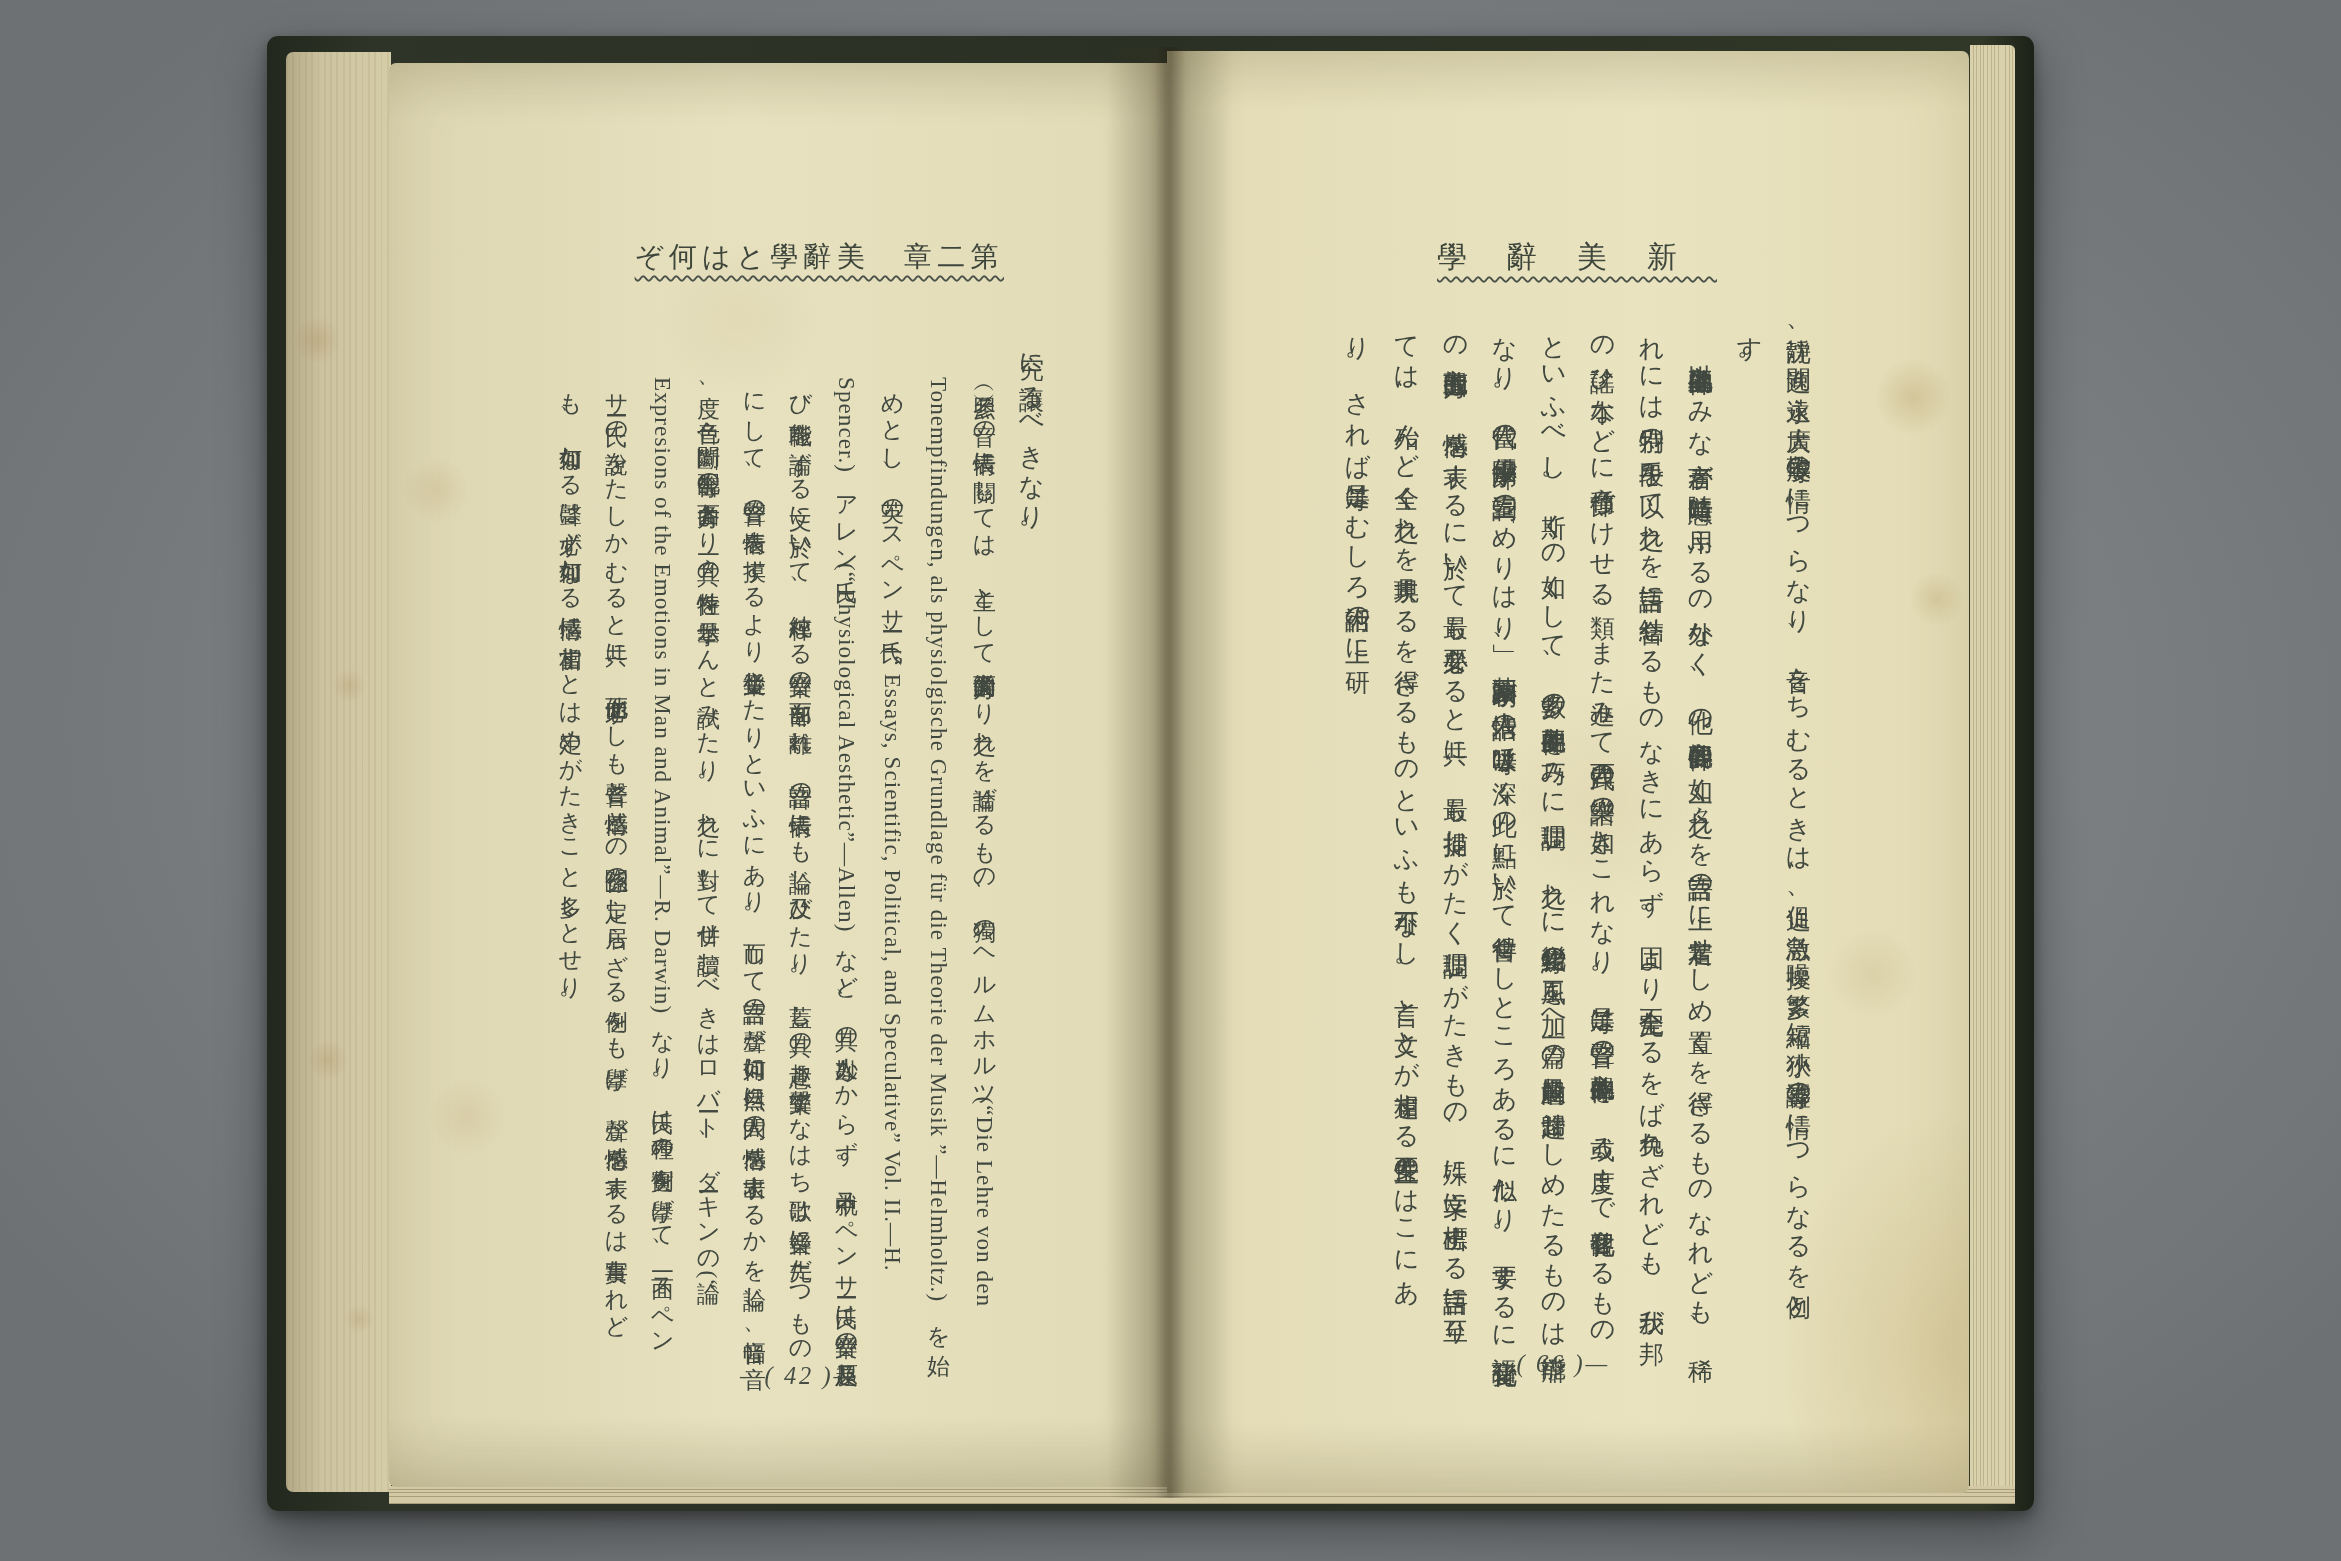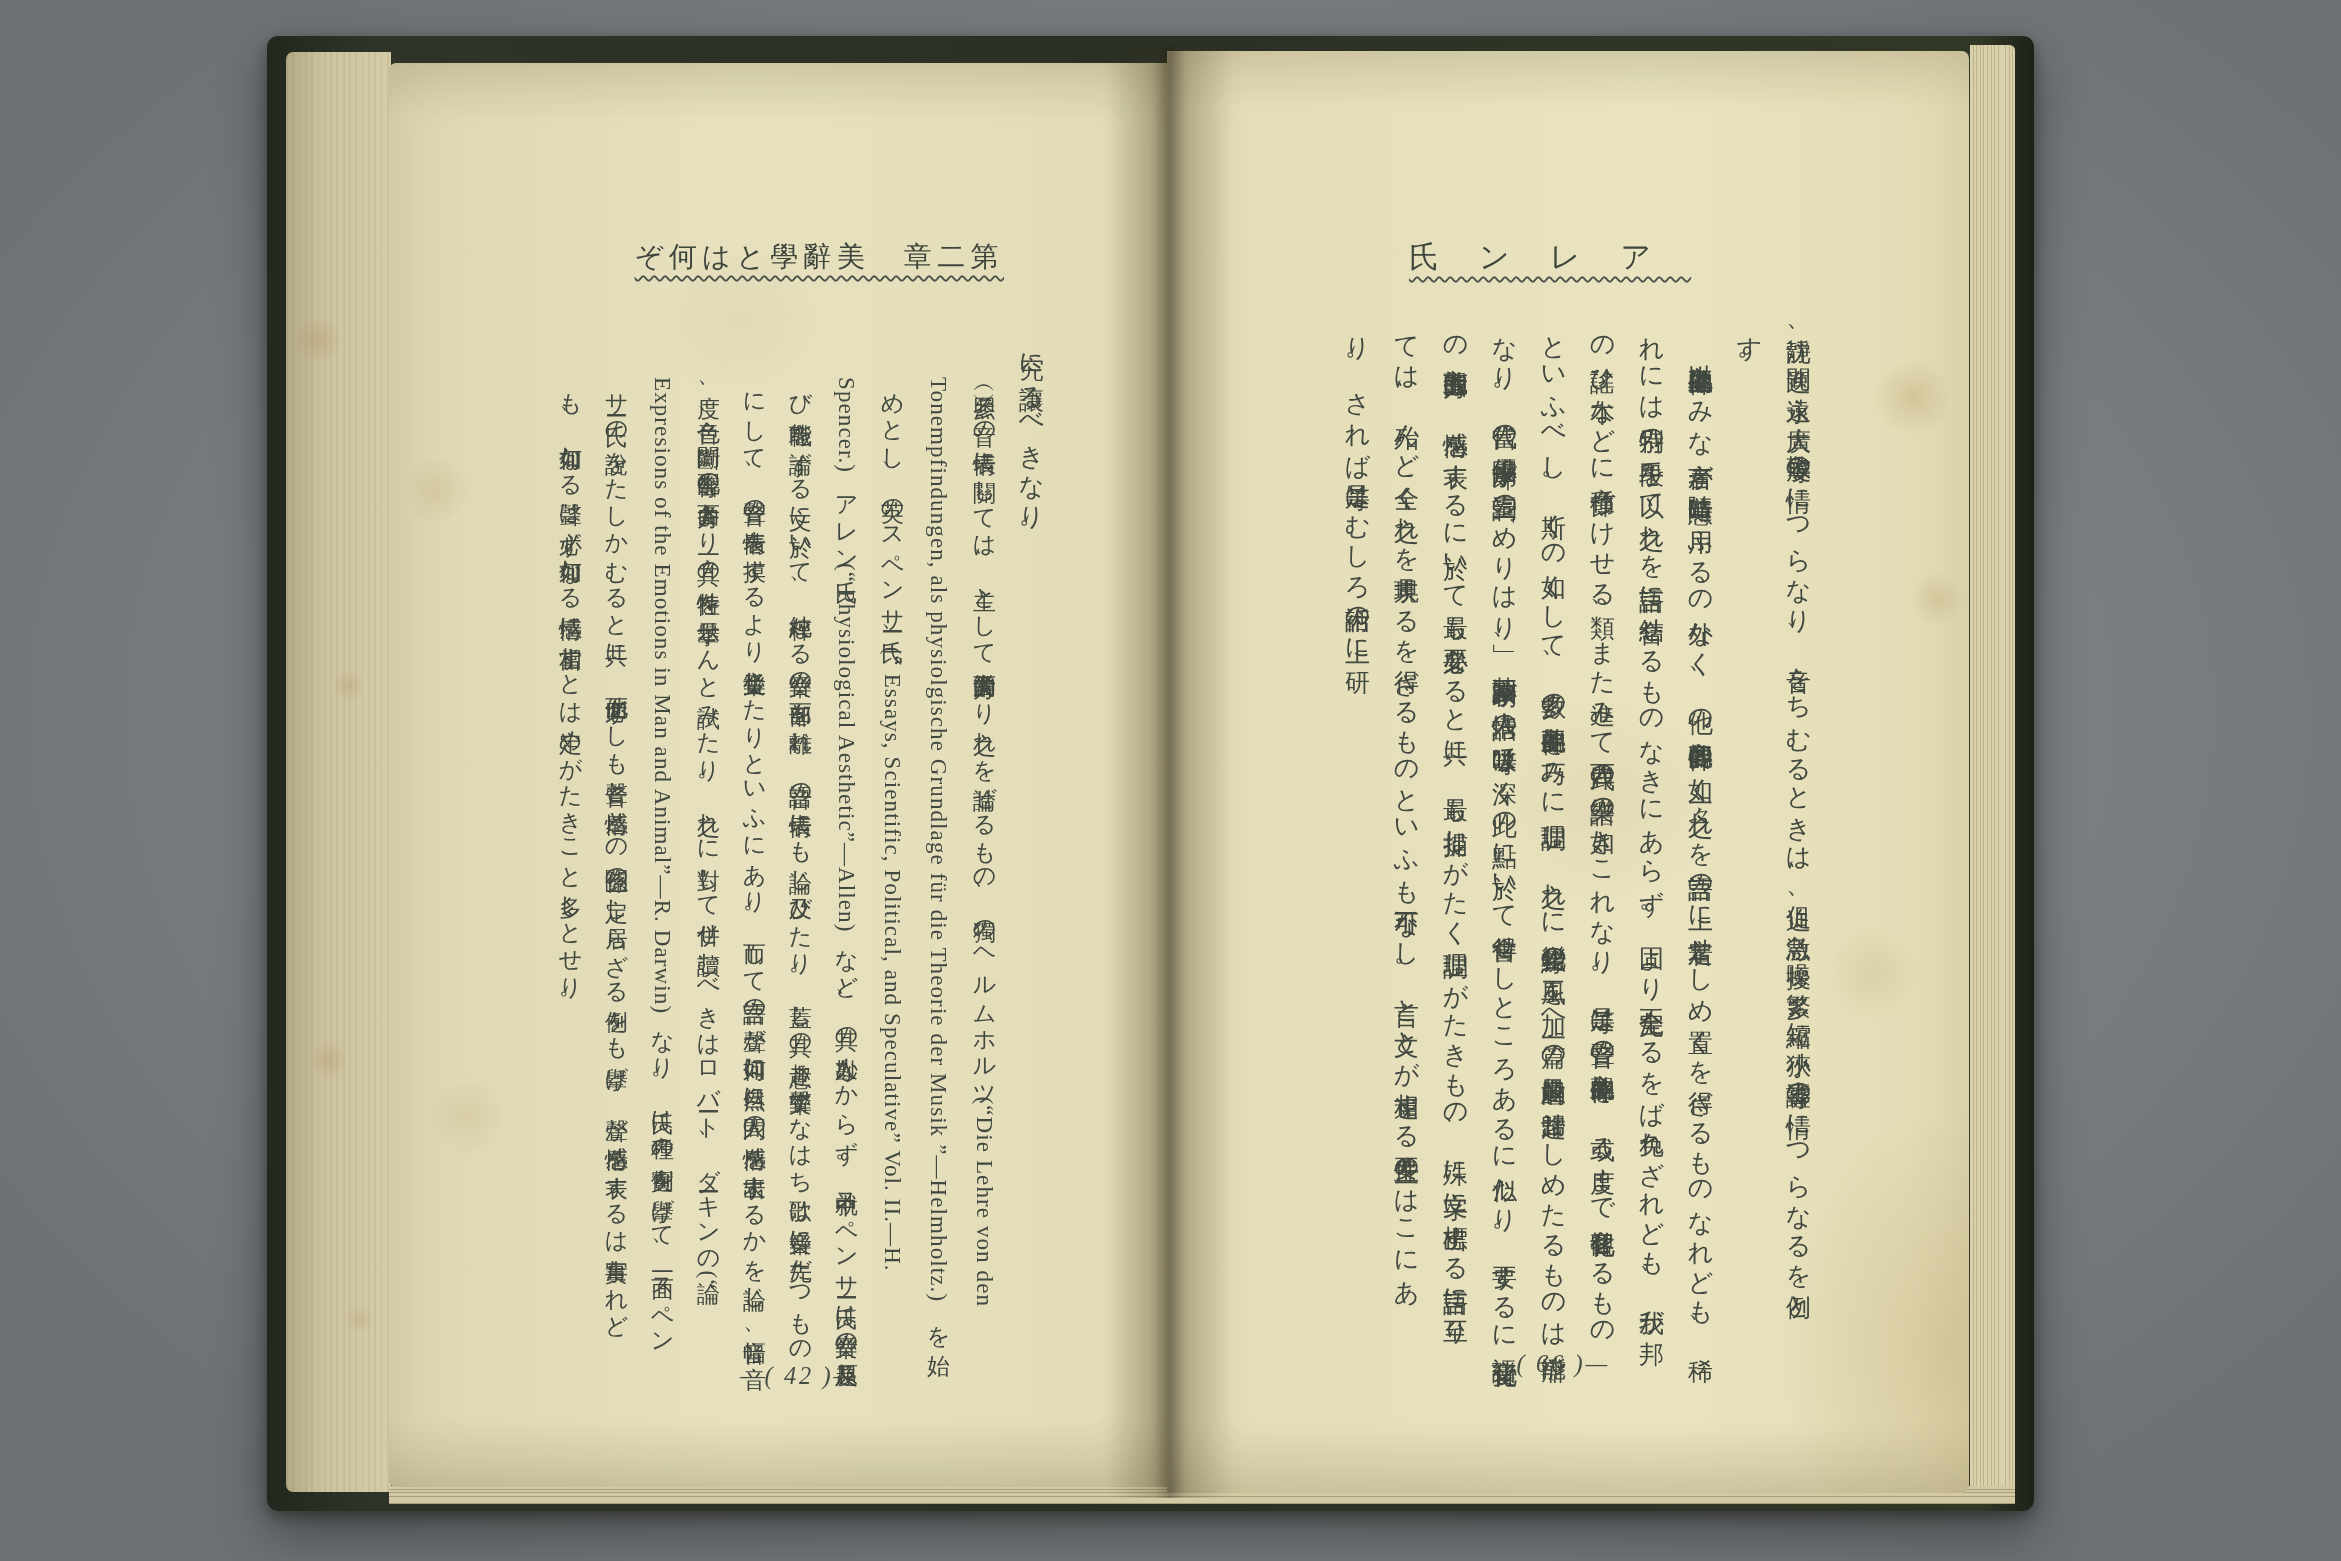--- a/index.html
+++ b/index.html
@@ -74,21 +74,21 @@
       radial-gradient(circle at 6% 30%, rgba(151,108,48,.12), transparent 33px),
       radial-gradient(circle at 10% 74%, rgba(151,108,48,.10), transparent 38px),
       radial-gradient(circle at 45% 18%, rgba(150,110,50,.06), transparent 81px);
   }
   
   .running-head{
     position:absolute;color:#3e463c;white-space:nowrap;
     text-decoration:underline wavy;text-decoration-thickness:1.8px;text-underline-offset:9px;
     text-decoration-color:#4a524a;
   }
-  .rtl-horiz{direction:rtl;unicode-bidi:bidi-override;}
+  .rtl-horiz{direction:rtl;unicode-bidi:bidi-override;margin-left:28px;}
   .page-right .running-head{left:242px;top:186px;font-size:30px;letter-spacing:40px;}
   .page-left  .running-head{right:164px;top:175px;font-size:28px;letter-spacing:5.4px;}
   
   .vtext{
     position:absolute;writing-mode:vertical-rl;text-orientation:mixed;
     color:#414840;
   }
   .vtext p{margin:0;padding:0;}
   .page-right .vtext{left:22px;top:268px;width:634px;height:1030px;}
   .page-right .vtext p{font-size:25px;line-height:49px;letter-spacing:1.4px;}
@@ -116,21 +116,21 @@
   <div class="running-head rtl-horiz">第二章　美辭學とは何ぞ</div>
   <div class="vtext">
     <p class="para-first">究に讓るべきなり。</p>
     <p class="para-note">（參照）　音の表情に關しては、主として音樂的方面より之れを論ぜるもの、獨のヘルムホルツ(“Die Lehre von den Tonempfindungen, als physiolgische Grundlage für die Theorie der Musik ”—Helmholtz.) を始めとし、英のスペンサー氏、(“ Essays, Scientific, Political, and Speculative” Vol. II.—H. Spencer.) アレン氏(“ Physiological Aesthetic”—Allen)など、其の人尠なからず。就中スペンサー氏は音樂の起原及び職能を論ずる文に於いて、純粹なる音樂の部面を離れ、語音の表情にも論じ及びたり。蓋し其の趣意、聲樂すなはち歌は音樂に先だつものにして、聲音の表情を摸するより音樂生じたりといふにあり。而して言語の聲が如何に自然に人間の感情を表出するかを論じ、音幅、音度、音色、間斷、配合等の各方面より一々其の特性を擧示せんと試みたり。之れに對して併せ讀むべきはロバート、ダーキンの論 (“ Expresions of the Emotions in Man and Animal”—R. Darwin)なり。氏は種々の實例を擧げて、一面スペンサー氏の說をたしかむると共に、他面必ずしも聲音と感情との關係の一定し居らざる例をも擧げ、聲が感情を表するは事實たれども、如何なる聲は必ず如何なる感情に相當すとは定めがたきこと多しとせり。</p>
   </div>
   <div class="page-number">—( 42 )—</div>
 </div>
 
 <div class="page page-right">
   <div class="stains"></div>
-  <div class="running-head rtl-horiz">アレン氏</div>
+  <div class="running-head rtl-horiz">新美辭學</div>
   <div class="vtext">
     <p>沈靜、間逸、永遠、廣大、敬虔等の情につらなり、音をちゞむるときは、促迫、急激、噪擾、繁多、短縮、狹小、喜譃等の情につらなるを例とす。</p>
     <p class="para-indent">以上主觀的要件はみな言者が隨時隨意に用ふるの外なく、他の客觀的要件の如く一々之れを言語の上に定着せしめ置くを得ざるものなれども、稀れには特別の手段を以て之れを言語に結合せるものなきにあらず。固より不完全たるをば免れざれども、我が邦の謠ひ本などに種々節づけせる類、また進みて西洋式の樂譜の如きこれなり。是等は聲音の主觀的條件を、或る度まで客觀化せるものといふべし。斯くの如くして、多數の主觀的要件を巧みに調理し、之れに變化錯綜の工風を加へ一篇の趣意目的に歸趨せしめたるものは能辯なり。當代の俳優團十郎が臺詞の「めりはり」、落語家圓朝が人情話の呼吸等は深く此の點に於いて會得せしところあるに似たり。要するに語音變化の主觀的方面は、感情を表するに於いて最も必要なると共に、最も捕捉しがたく調理しがたきもの、殊に文字に標出する言語に至りては、殆んど全く之れを具現するを得ざるものといふも不可なし。言と文とが相違する主要件の一はこゝにあり。されば是等はむしろ話術の上に研</p>
   </div>
   <div class="page-number">—( 66 )—</div>
 </div>
 
 <div class="gutter-shadow"></div>
 
 

